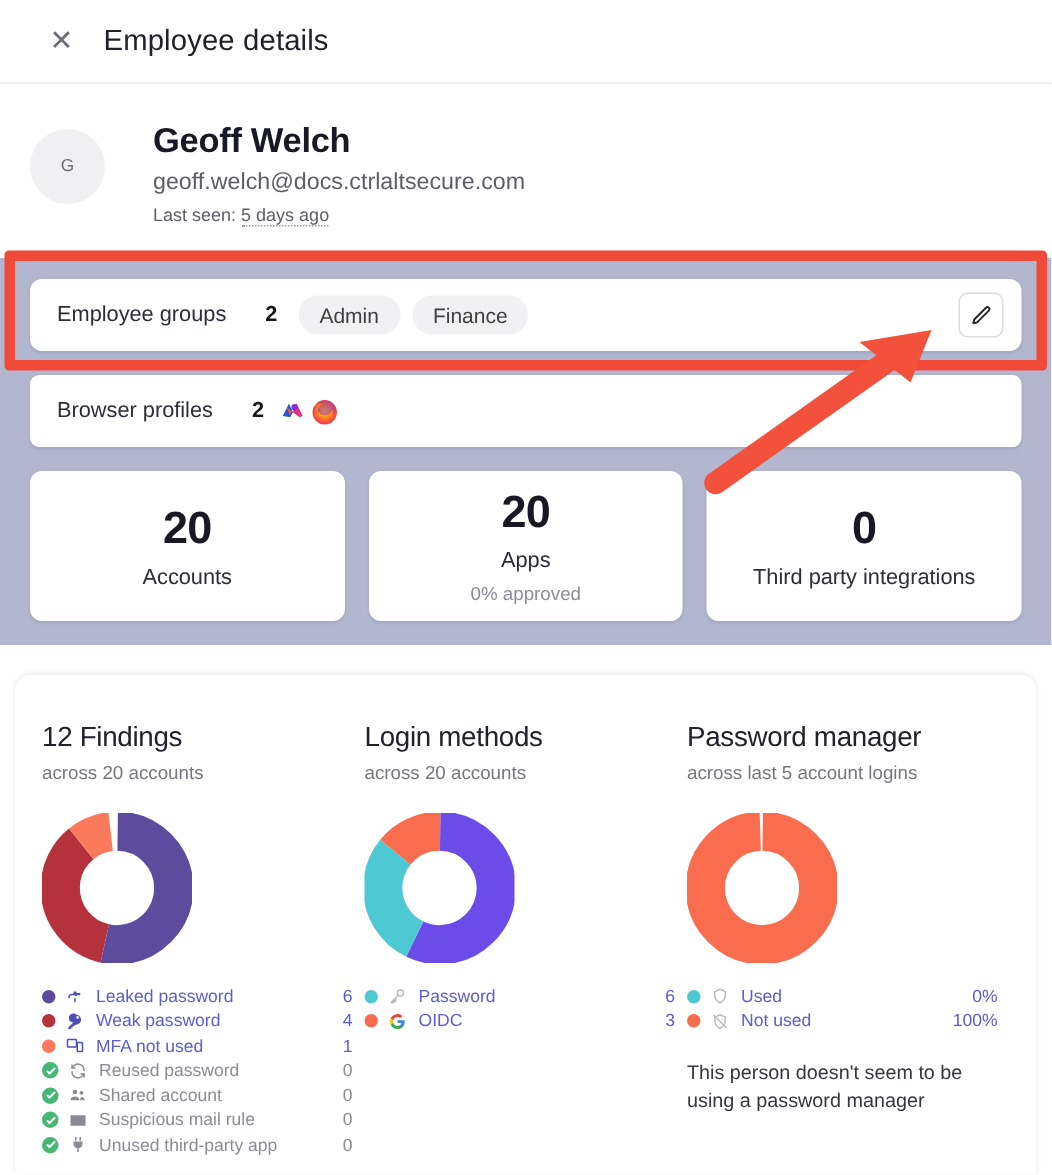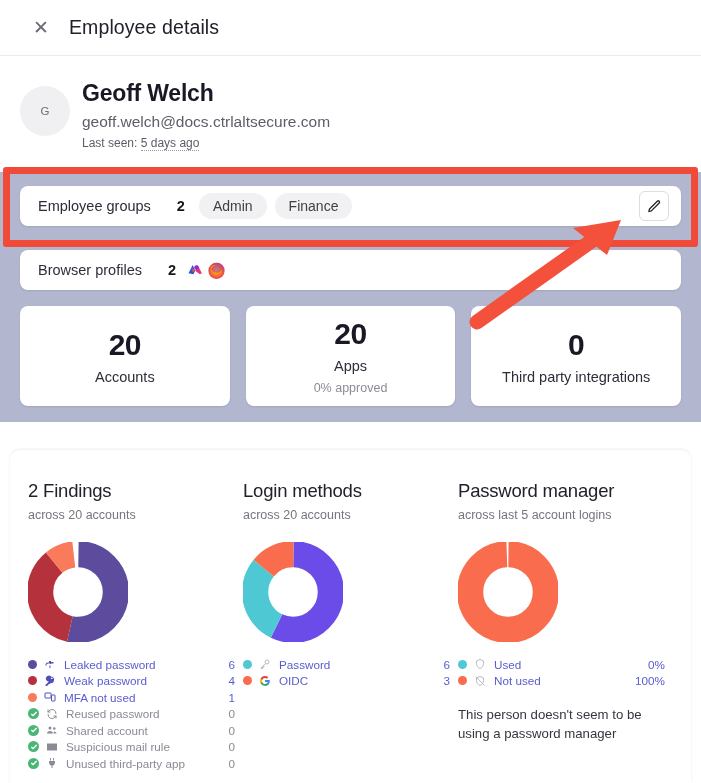--- a/index.html
+++ b/index.html
@@ -25,36 +25,36 @@
     margin-left: 11px; font-size: 19.5px; color: #20212b; letter-spacing: .1px;
   }
 
   
   .identity { display: flex; padding: 24px 0 22px 20px; background: #fff; }
   .avatar {
     width: 50px; height: 50px; border-radius: 50%; background: #f0f0f2;
     display: flex; align-items: center; justify-content: center;
     font-size: 11.5px; color: #6e6e78; flex: 0 0 auto; margin-top: 6px;
   }
-  .id-text { margin-left: 12px; }
+  .id-text { margin-left: 32px; }
   .id-name { font-size: 23px; font-weight: bold; color: #181924; letter-spacing: -.2px; }
   .id-email { font-size: 15.5px; color: #5c5d68; margin-top: 6px; text-align: right; }
   .id-lastseen { font-size: 12px; color: #5c5d68; margin-top: 5px; }
   .id-lastseen u {
     text-decoration: none; border-bottom: 1px dotted #9a9aa5; cursor: pointer;
   }
 
   
   .lav { background: #b2b6ce; padding: 14px 20px 16px 20px; }
   .row-card {
-    background: #fff; border-radius: 8px; height: 40px;
+    background: #fff; border-radius: 8px; height: 48px;
     display: flex; align-items: center; padding: 0 12px 0 18px;
     box-shadow: 0 1px 2px rgba(30,30,50,.10);
   }
-  .row-card + .row-card { margin-top: 24px; }
+  .row-card + .row-card { margin-top: 16px; border-radius: 6px; }
   .row-label { font-size: 14.5px; color: #2c2d38; }
   .row-count { font-size: 14.5px; font-weight: bold; color: #17181f; margin-left: 26px; }
   .chips { display: flex; gap: 8px; margin-left: 14px; }
   .chip {
     background: #f1f1f4; border-radius: 14px; padding: 5px 14px;
     font-size: 14px; color: #404040; cursor: pointer;
   }
   .spacer { flex: 1 1 auto; }
   .edit-btn {
     width: 30px; height: 30px; border: 1px solid #dcdce2; border-radius: 6px;
@@ -187,21 +187,21 @@
       <div class="tile">
         <div class="tile-num">0</div>
         <div class="tile-lab">Third party integrations</div>
       </div>
     </div>
   </div>
 
   <div class="panel">
 
     <div class="col">
-      <div class="col-title">2 Findings</div>
+      <div class="col-title">12 Findings</div>
       <div class="col-sub">across 20 accounts</div>
       <div class="donut-wrap">
         <svg width="100" height="100" viewBox="0 0 42 42">
 
           <circle r="15.9" cx="21" cy="21" fill="transparent" stroke="#5d4b9e" stroke-width="11" stroke-dasharray="53.4 46.6" stroke-dashoffset="25"></circle>
           <circle r="15.9" cx="21" cy="21" fill="transparent" stroke="#b5313c" stroke-width="11" stroke-dasharray="35.6 64.4" stroke-dashoffset="71.6"></circle>
           <circle r="15.9" cx="21" cy="21" fill="transparent" stroke="#fa7a5c" stroke-width="11" stroke-dasharray="9 91" stroke-dashoffset="36"></circle>
         </svg>
       </div>
       <div class="legend">

